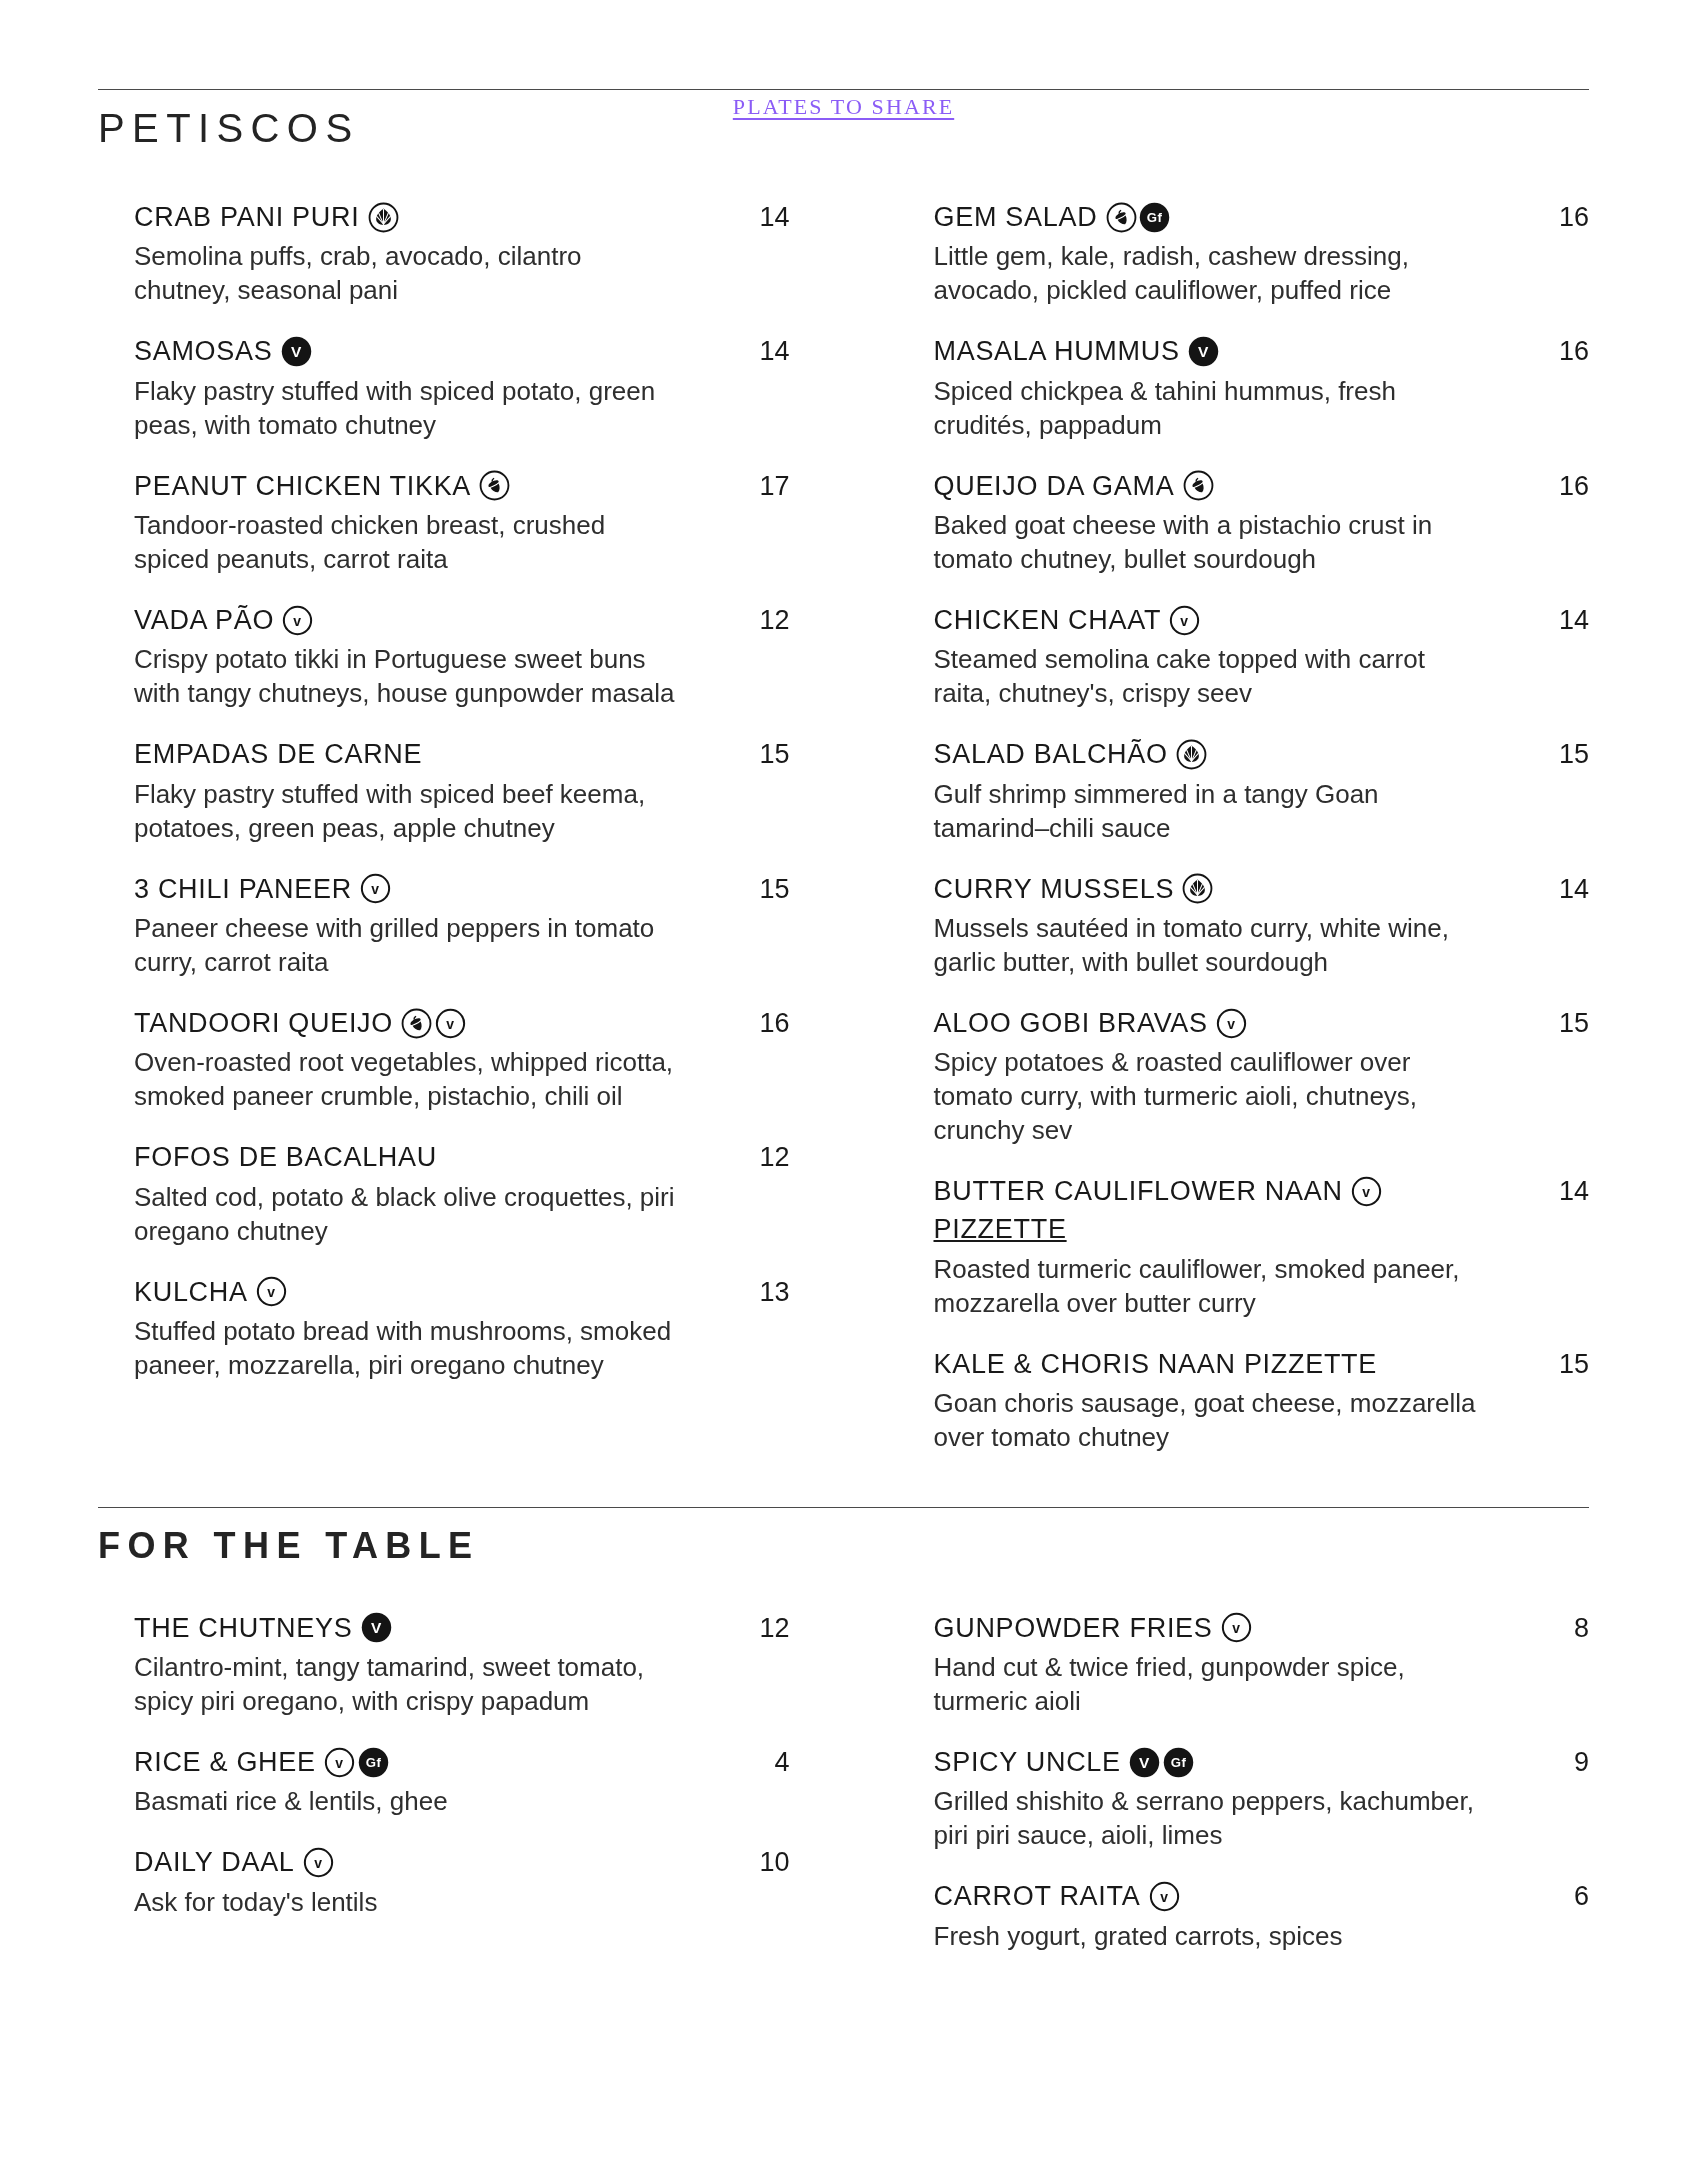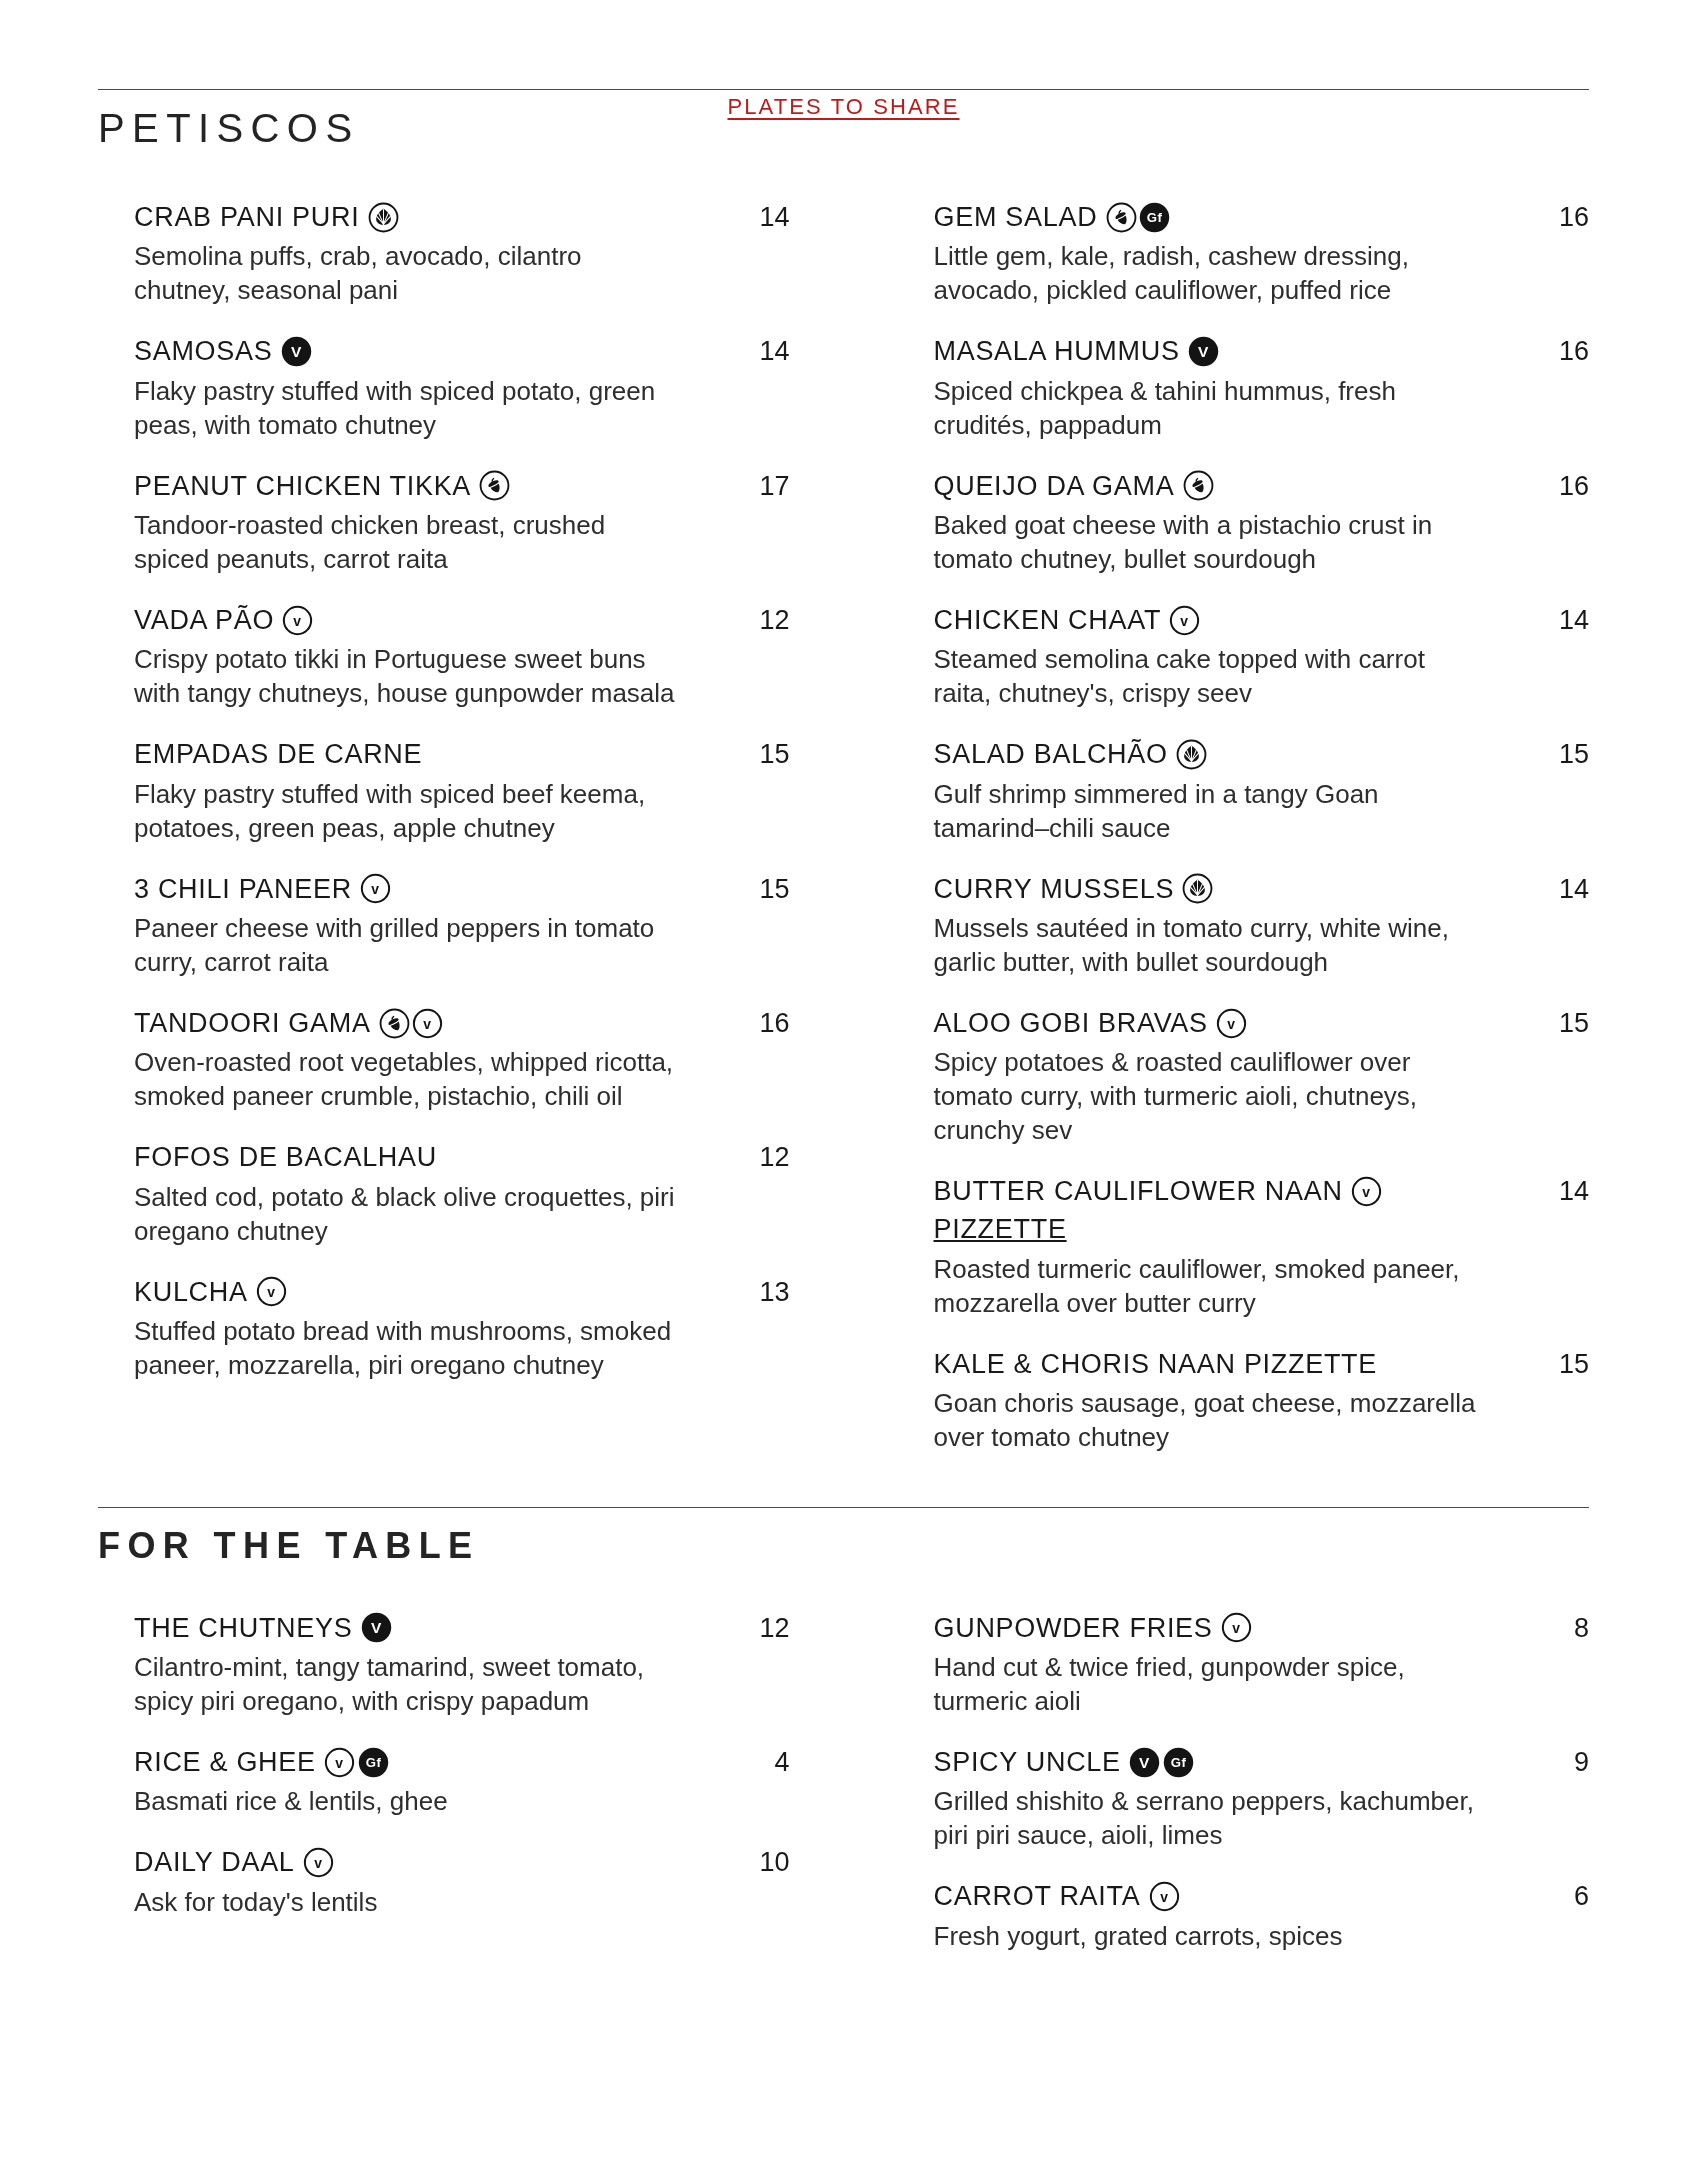--- a/index.html
+++ b/index.html
@@ -7,22 +7,22 @@
   body{
     width:1687px;height:2183px;background:#ffffff;
     font-family:"Liberation Sans",sans-serif;color:#1c1c1c;
     -webkit-font-smoothing:antialiased;
   }
   .page{box-sizing:border-box;width:1687px;height:2183px;padding:89px 98px 0 98px;}
   .rule{border:none;border-top:1.7px solid #4a4a4a;margin:0;}
   .menu-header{position:relative;}
   .menu-subtitle{
     position:absolute;top:5px;left:50%;transform:translateX(-50%);
-    font-size:22px;letter-spacing:2.1px;color:#b91c1c;
-    text-decoration:underline;text-underline-offset:4.1px;white-space:nowrap;
+    font-size:22px;letter-spacing:2.1px;color:#8b5cf6;
+    text-decoration:underline;text-underline-offset:4.1px;white-space:nowrap;font-family:Liberation Serif, serif;
   }
   .menu-title{
     margin:13.2px 0 0 0;font-size:40px;font-weight:400;letter-spacing:7.4px;
     color:#242424;line-height:50px;
   }
   .section2-title{
     margin:15px 0 0 0;font-size:36px;font-weight:700;letter-spacing:7.4px;
     color:#242424;line-height:46px;
   }
   .grid{display:grid;grid-template-columns:1fr 1fr;column-gap:108px;margin-top:45px;}
@@ -124,21 +124,21 @@
                     <circle cx="20" cy="20" r="17.6" fill="none" stroke="#141414" stroke-width="2.6"></circle>
                     <text x="20" y="26.5" text-anchor="middle" font-family="Liberation Sans, sans-serif" font-size="18" font-weight="bold" fill="#141414">v</text>
                   </svg></span></span></h3>
             <span class="price">15</span>
           </div>
         <p class="desc">Paneer cheese with grilled peppers in tomato curry, carrot raita</p>
       </article>
 
       <article class="item">
         <div class="head">
-            <h3 class="name"><span>TANDOORI GAMA</span><span class="ic"><span class="badge"><svg viewBox="0 0 40 40">
+            <h3 class="name"><span>TANDOORI QUEIJO</span><span class="ic"><span class="badge"><svg viewBox="0 0 40 40">
                     <circle cx="20" cy="20" r="18" fill="none" stroke="#141414" stroke-width="2.4"></circle>
                     <g transform="rotate(-28 20 20)">
                       <path d="M13 16.5 C15 13.2 25 13.2 27 16.5 C27.6 17.4 27.2 18.6 26 18.85 C22 19.65 18 19.65 14 18.85 C12.8 18.6 12.4 17.4 13 16.5 Z" fill="#141414"></path>
                       <path d="M14.2 20.2 C18 21.2 22 21.2 25.8 20.2 C25.8 24.6 23.5 28.5 20 30 C16.5 28.5 14.2 24.6 14.2 20.2 Z" fill="#141414"></path>
                       <path d="M20 13.6 C20.5 12.2 21.6 11.5 23.2 11.5" stroke="#141414" stroke-width="1.8" fill="none" stroke-linecap="round"></path>
                     </g>
                   </svg></span><span class="badge"><svg viewBox="0 0 40 40" style="font-size:33px">
                     <circle cx="20" cy="20" r="17.6" fill="none" stroke="#141414" stroke-width="2.6"></circle>
                     <text x="20" y="26.5" text-anchor="middle" font-family="Liberation Sans, sans-serif" font-size="18" font-weight="bold" fill="#141414">v</text>
                   </svg></span></span></h3>

